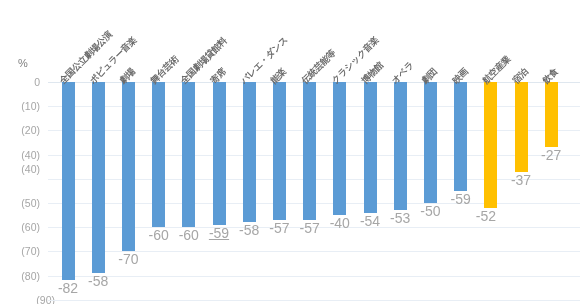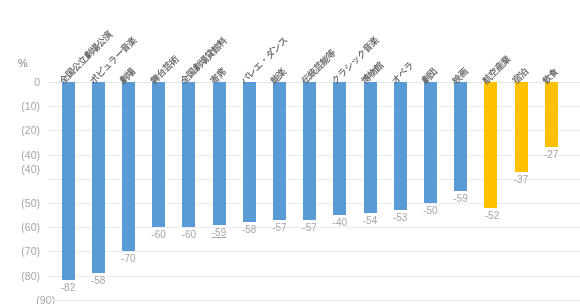--- a/index.html
+++ b/index.html
@@ -54,21 +54,21 @@
     position:absolute;
     width:13px;
     top:0;
   }
   .bar.blue{ background:#5b9bd5; }
   .bar.orange{ background:#ffc000; }
 
   
   .value-label{
     position:absolute;
-    font-size:10px;
+    font-size:14px;
     color:#a6a6a6;
     width:34px;
     text-align:center;
     line-height:10px;
     white-space:nowrap;
   }
 
   
   .cat-label{
     position:absolute;
@@ -143,21 +143,21 @@
       <div class="value-label" style="left: 171.8px; top: 230.2px;">-60</div>
       <div class="value-label" style="left: 202px; top: 227.78px; text-decoration: underline;">-59</div>
       <div class="value-label" style="left: 232.2px; top: 225.36px;">-58</div>
       <div class="value-label" style="left: 262.4px; top: 222.94px;">-57</div>
       <div class="value-label" style="left: 292.6px; top: 222.94px;">-57</div>
       <div class="value-label" style="left: 322.8px; top: 218.1px;">-40</div>
       <div class="value-label" style="left: 353px; top: 215.68px;">-54</div>
       <div class="value-label" style="left: 383.2px; top: 213.26px;">-53</div>
       <div class="value-label" style="left: 413.4px; top: 206px;">-50</div>
       <div class="value-label" style="left: 443.6px; top: 193.9px;">-59</div>
-      <div class="value-label" style="left: 475px; top: 210.84px;">-52</div>
+      <div class="value-label" style="left: 462px; top: 210.84px; text-align: right;">-52</div>
       <div class="value-label" style="left: 504px; top: 174.54px;">-37</div>
       <div class="value-label" style="left: 534.2px; top: 150.34px;">-27</div>
     </div>
 
   <div id="cat-labels">
       <div class="cat-label" style="left: 66px; top: 74px;">全国公立劇場公演</div>
       <div class="cat-label" style="left: 96.2px; top: 74px;">ポピュラー音楽</div>
       <div class="cat-label" style="left: 126.4px; top: 74px;">劇場</div>
       <div class="cat-label" style="left: 156.6px; top: 74px;">舞台芸術</div>
       <div class="cat-label" style="left: 186.8px; top: 74px;">全国劇場貸館料</div>

